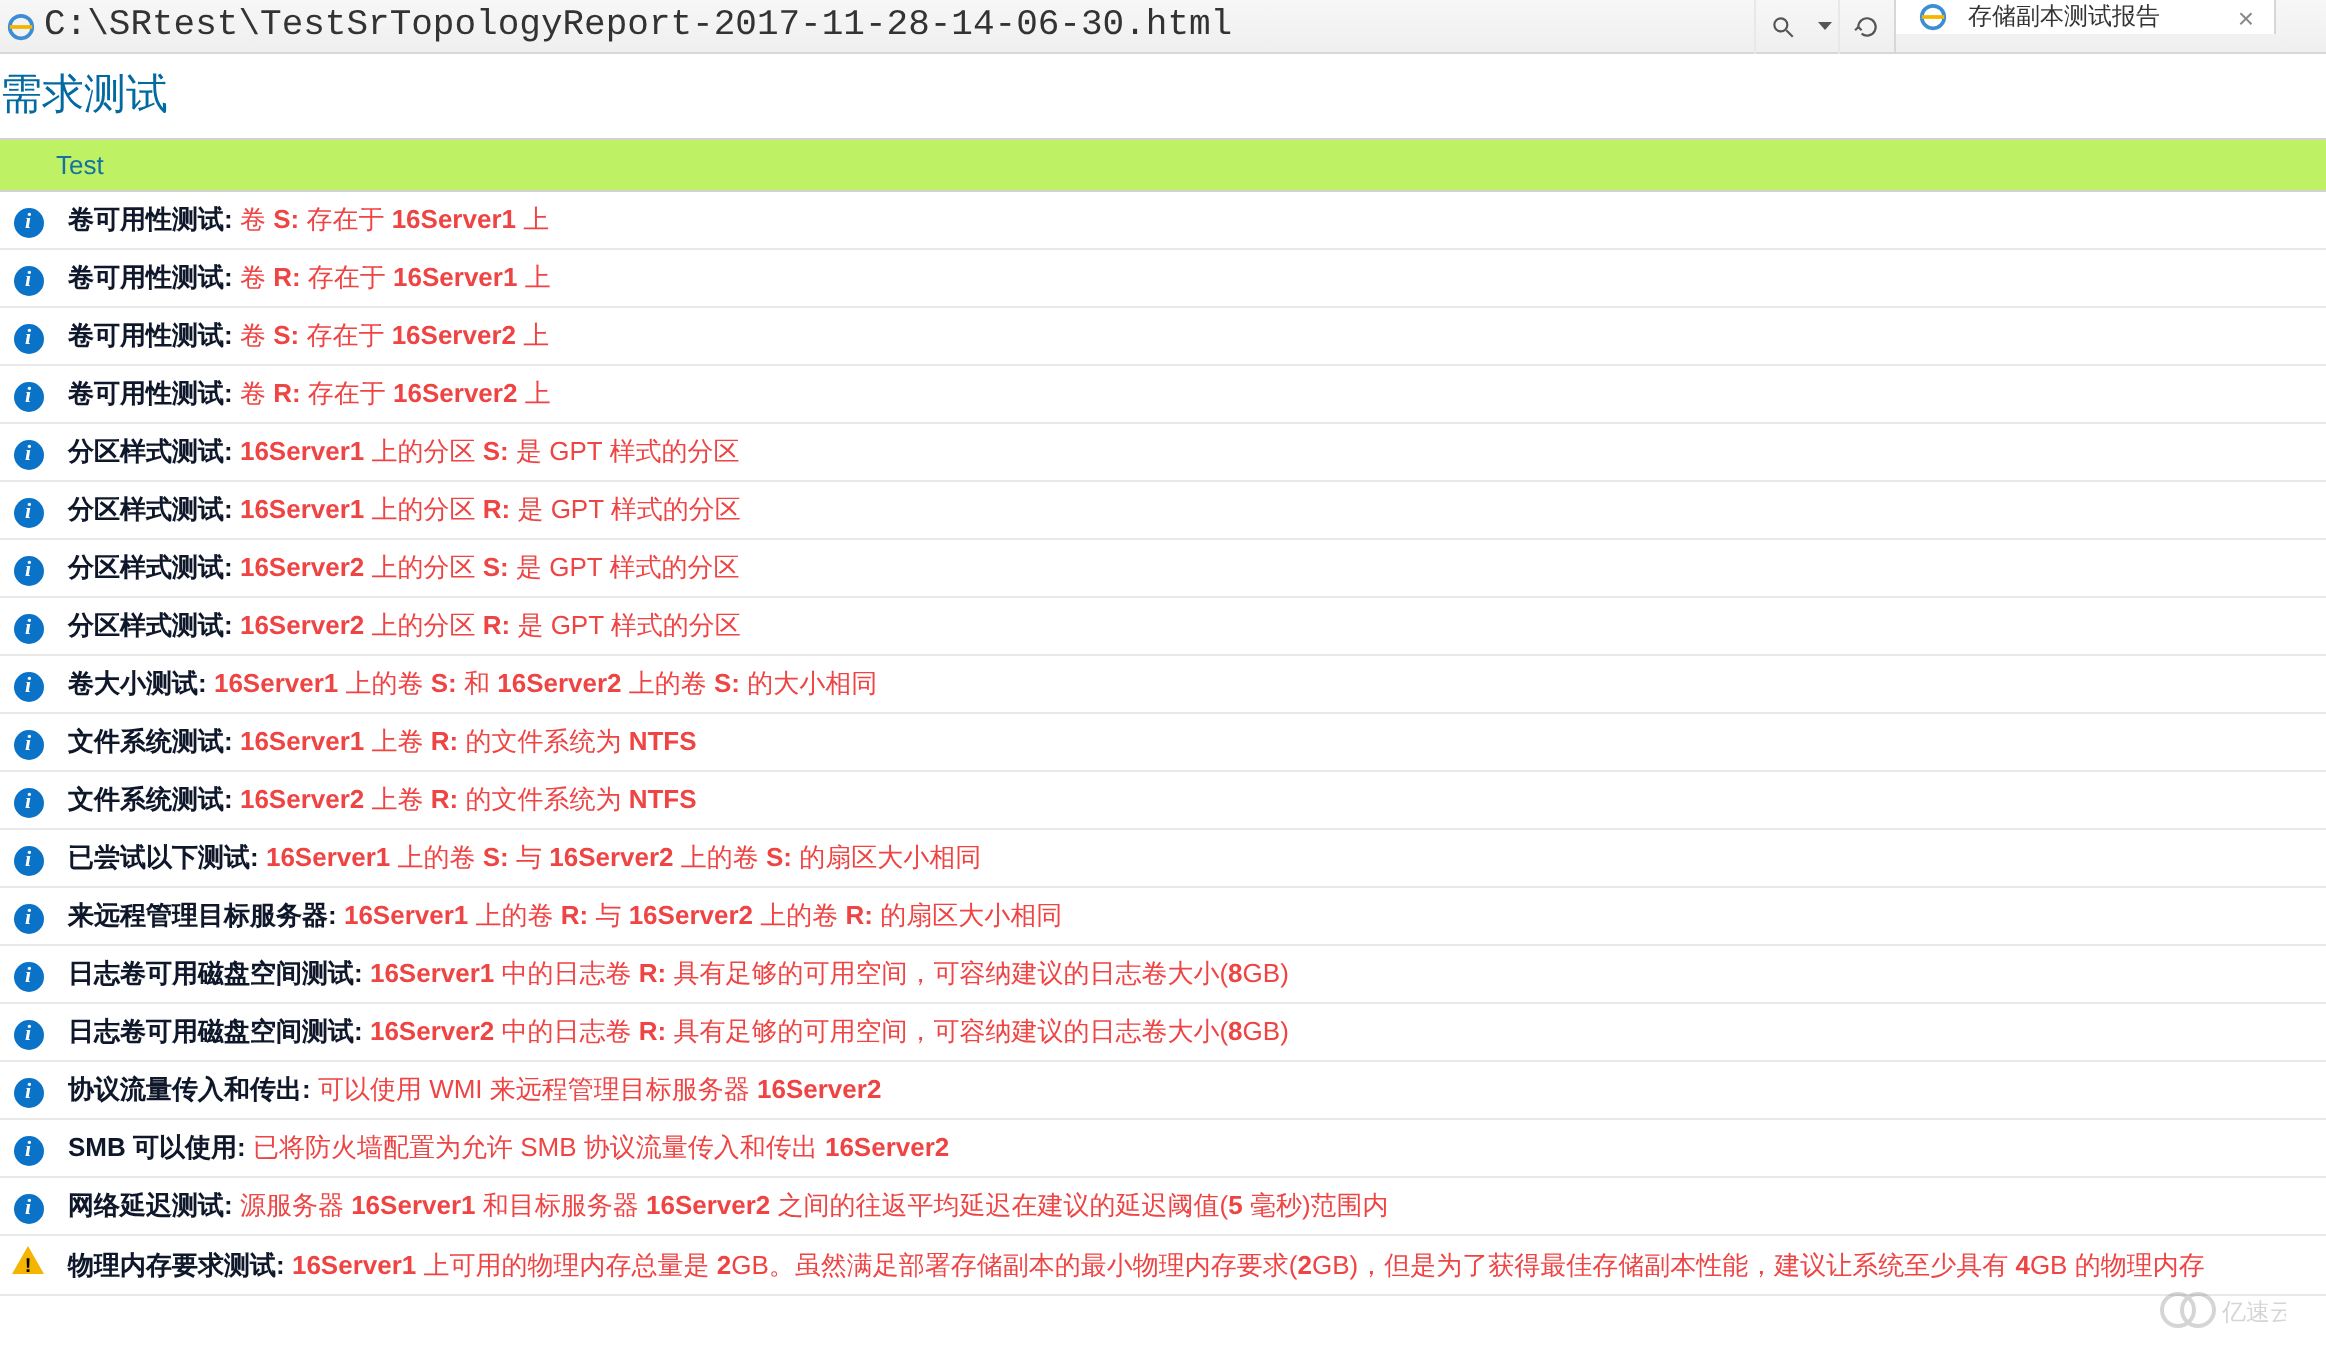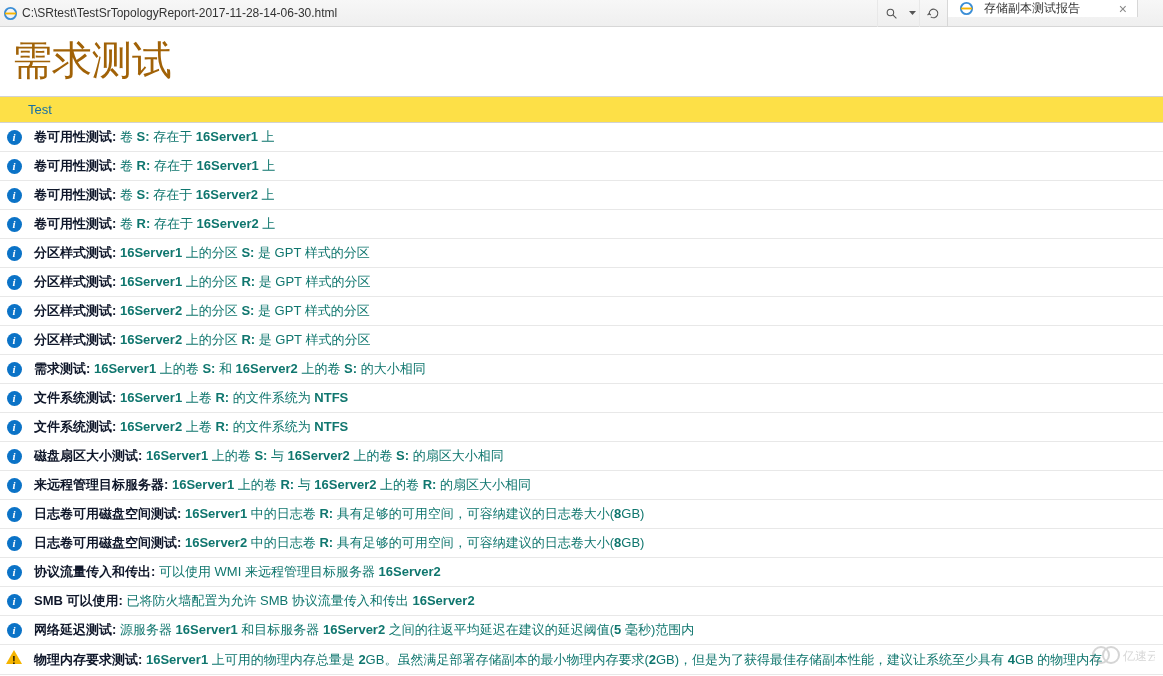--- a/index.html
+++ b/index.html
@@ -28,23 +28,24 @@
     width: 16px; height: 16px;
     margin: 0 4px 0 2px;
     display: flex; align-items: center; justify-content: center;
   }
   .ie-favicon svg { width: 15px; height: 15px; }
   .addr {
     flex: 1;
     height: 22px;
     border: none;
     background: transparent;
-    font-size: 12px;
+    font-size: 18px;
     color: #333;
     outline: none;
+    font-family: Liberation Mono, monospace;
   }
   .chrome-btn {
     width: 28px;
     height: 27px;
     display: flex;
     align-items: center;
     justify-content: center;
     border-left: 1px solid #e8e8e8;
     color: #555;
     cursor: pointer;
@@ -79,44 +80,43 @@
     padding: 0 2px;
   }
   .newtab {
     width: 25px;
     background: #e8e8e8;
     border-right: 1px solid #d7d7d7;
   }
 
   .content { padding: 0 0 10px 0; }
   h1.page-title {
-    font-size: 40px;
+    font-size: 21px;
     font-weight: normal;
-    color: #a16207;
+    color: #0369a1;
     padding: 6px 2px 8px 0;
     font-family: "Microsoft YaHei Light","Microsoft YaHei",sans-serif;
-    margin-left: 12px;
   }
   .hint {
     font-style: italic;
     font-size: 12.5px;
     color: #333;
     padding: 2px 0 14px 0;
   }
 
   table.results {
     width: 100%;
     border-collapse: collapse;
     table-layout: auto;
   }
   table.results th {
     text-align: left;
     font-weight: normal;
     color: #1570a6;
-    background: #fde047;
+    background: #bef264;
     padding: 5px 6px 5px 28px;
     border-top: 1px solid #d2d2d2;
     border-bottom: 1px solid #d2d2d2;
     font-size: 13px;
   }
   table.results td {
     border-bottom: 1px solid #e8e8e8;
     padding: 5px 6px;
     vertical-align: middle;
     line-height: 18px;
@@ -155,26 +155,26 @@
     width: 4px;
     color: #000;
     font-size: 10px;
     font-weight: bold;
     text-align: center;
   }
   .test-name {
     color: #0f172a;
     font-weight: bold;
   }
-  .row-text { color: #0f766e; }
+  .row-text { color: #ef4444; }
   .row-text b { font-weight: bold; }
 
   .watermark {
     position: fixed;
-    right: 8px;
+    right: 20px;
     bottom: 6px;
     opacity: 0.35;
     pointer-events: none;
   }
 </style>
 </head>
 <body>
 
 <div class="chrome">
   <div class="addr-wrap">
@@ -254,33 +254,33 @@
         <tr>
           <td class="icon-cell"><span class="info-icon">i</span></td>
           <td><span class="test-name">分区样式测试:</span><span class="row-text"> <b>16Server2</b> 上的分区 <b>S:</b> 是 GPT 样式的分区</span></td>
         </tr>
         <tr>
           <td class="icon-cell"><span class="info-icon">i</span></td>
           <td><span class="test-name">分区样式测试:</span><span class="row-text"> <b>16Server2</b> 上的分区 <b>R:</b> 是 GPT 样式的分区</span></td>
         </tr>
         <tr>
           <td class="icon-cell"><span class="info-icon">i</span></td>
-          <td><span class="test-name">需求测试:</span><span class="row-text"> <b>16Server1</b> 上的卷 <b>S:</b> 和 <b>16Server2</b> 上的卷 <b>S:</b> 的大小相同</span></td>
+          <td><span class="test-name">卷大小测试:</span><span class="row-text"> <b>16Server1</b> 上的卷 <b>S:</b> 和 <b>16Server2</b> 上的卷 <b>S:</b> 的大小相同</span></td>
         </tr>
         <tr>
           <td class="icon-cell"><span class="info-icon">i</span></td>
           <td><span class="test-name">文件系统测试:</span><span class="row-text"> <b>16Server1</b> 上卷 <b>R:</b> 的文件系统为 <b>NTFS</b></span></td>
         </tr>
         <tr>
           <td class="icon-cell"><span class="info-icon">i</span></td>
           <td><span class="test-name">文件系统测试:</span><span class="row-text"> <b>16Server2</b> 上卷 <b>R:</b> 的文件系统为 <b>NTFS</b></span></td>
         </tr>
         <tr>
           <td class="icon-cell"><span class="info-icon">i</span></td>
-          <td><span class="test-name">磁盘扇区大小测试:</span><span class="row-text"> <b>16Server1</b> 上的卷 <b>S:</b> 与 <b>16Server2</b> 上的卷 <b>S:</b> 的扇区大小相同</span></td>
+          <td><span class="test-name">已尝试以下测试:</span><span class="row-text"> <b>16Server1</b> 上的卷 <b>S:</b> 与 <b>16Server2</b> 上的卷 <b>S:</b> 的扇区大小相同</span></td>
         </tr>
         <tr>
           <td class="icon-cell"><span class="info-icon">i</span></td>
           <td><span class="test-name">来远程管理目标服务器:</span><span class="row-text"> <b>16Server1</b> 上的卷 <b>R:</b> 与 <b>16Server2</b> 上的卷 <b>R:</b> 的扇区大小相同</span></td>
         </tr>
         <tr>
           <td class="icon-cell"><span class="info-icon">i</span></td>
           <td><span class="test-name">日志卷可用磁盘空间测试:</span><span class="row-text"> <b>16Server1</b> 中的日志卷 <b>R:</b> 具有足够的可用空间，可容纳建议的日志卷大小(<b>8</b>GB)</span></td>
         </tr>
         <tr>

